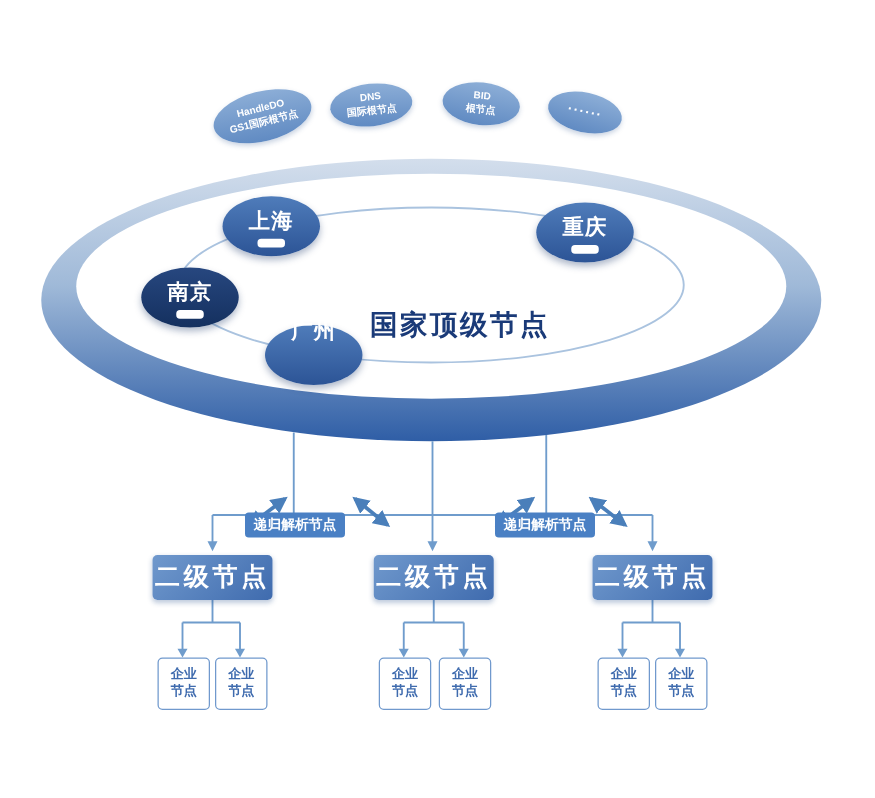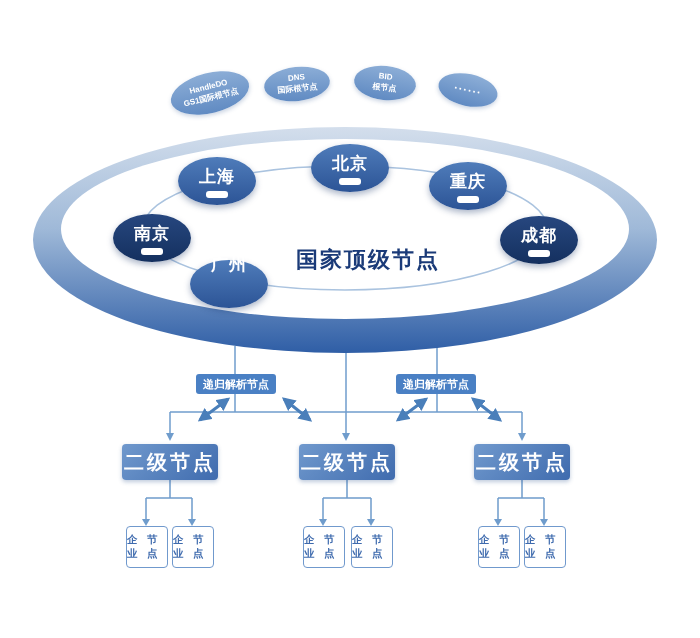--- a/index.html
+++ b/index.html
@@ -20,28 +20,28 @@
         background:linear-gradient(180deg,#4f7cba 0%,#2c5496 100%);
         box-shadow:0 3px 6px rgba(20,50,100,.35);}
   .city--dark{background:linear-gradient(180deg,#27477f 0%,#14305f 100%);}
   .city-label{font-size:17px;font-weight:bold;letter-spacing:1px;}
   .city-badge{width:22px;height:7px;background:#fff;border-radius:3px;margin-top:3px;}
 
   .center-title{position:absolute;left:250px;top:245px;width:190px;text-align:right;
         font-size:22px;font-weight:bold;color:#1a3a78;letter-spacing:2px;}
 
   .rec-label{position:absolute;width:80px;height:20px;line-height:20px;text-align:center;
-        background:#4a80c4;color:#fff;font-size:11px;border-radius:3px;font-weight:bold;}
+        background:#4a80c4;color:#fff;font-size:11px;border-radius:3px;font-weight:bold;margin-top:36px;}
 
   .lvl2{position:absolute;width:96px;height:36px;line-height:36px;text-align:center;border-radius:4px;
         background:linear-gradient(135deg,#7099cd 0%,#3f6bae 100%);color:#fff;font-size:20px;
         font-weight:bold;letter-spacing:3px;box-shadow:0 2px 4px rgba(40,80,140,.3);}
 
   .ent{position:absolute;width:40px;height:40px;border:1.5px solid #7099cd;border-radius:4px;
-        display:flex;flex-direction:row;align-items:center;justify-content:center;
+        display:flex;flex-direction:column;align-items:center;justify-content:center;
         color:#3f6bae;font-size:10.5px;font-weight:bold;line-height:1.3;background:#fff;}
 </style>
 </head>
 <body>
 
 <div id="stage">
 
   <svg id="lines" width="700" height="638" viewBox="0 0 700 638">
     <defs>
       <linearGradient id="ringGrad" x1="0" y1="0" x2="0" y2="1">
@@ -109,37 +109,29 @@
     <span class="l2">根节点</span>
   </div>
   <div class="intl intl--dots" style="left:438px;top:74px;width:60px;height:32px;transform:rotate(12deg);">
     <span class="l1">······</span>
   </div>
 
   <div class="city" style="left:178px;top:157px;">
     <span class="city-label">上海</span>
     <span class="city-badge"></span>
   </div>
-  <div class="city" style="left:311px;top:144px;">
-    <span class="city-label">北京</span>
-    <span class="city-badge"></span>
-  </div>
   <div class="city" style="left:429px;top:162px;">
     <span class="city-label">重庆</span>
     <span class="city-badge"></span>
   </div>
   <div class="city city--dark" style="left:113px;top:214px;">
     <span class="city-label">南京</span>
     <span class="city-badge"></span>
   </div>
-  <div class="city city--dark" style="left:500px;top:216px;">
-    <span class="city-label">成都</span>
-    <span class="city-badge"></span>
-  </div>
-  <div class="city" style="left:190px;top:260px;gap:36px;">
+  <div class="city" style="left:212px;top:260px;gap:36px;">
     <span class="city-label">广州</span>
     <span class="city-badge"></span>
   </div>
 
   <div class="center-title">国家顶级节点</div>
 
   <div class="rec-label" style="left:196px;top:374px;">递归解析节点</div>
   <div class="rec-label" style="left:396px;top:374px;">递归解析节点</div>
 
   <div class="lvl2" style="left:122px;top:444px;">二级节点</div>

